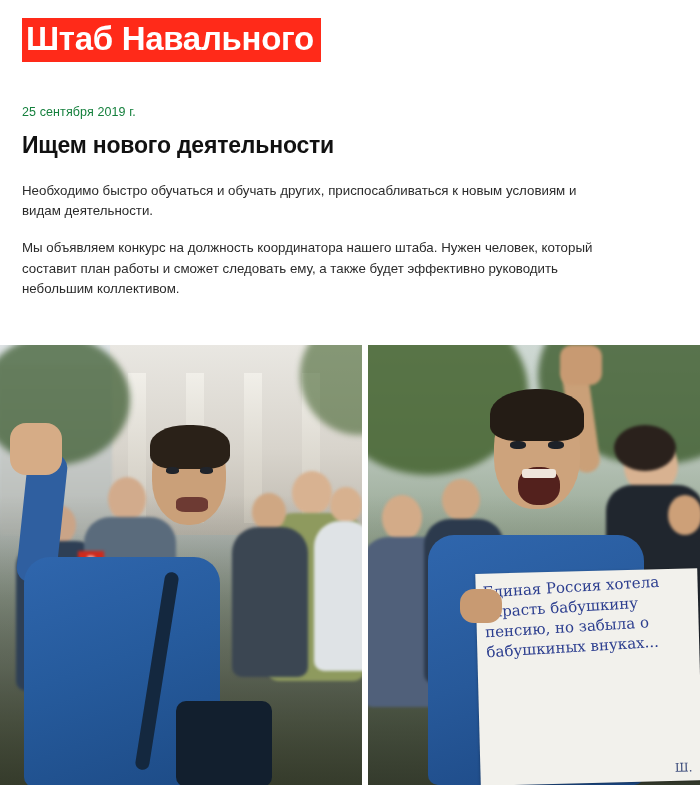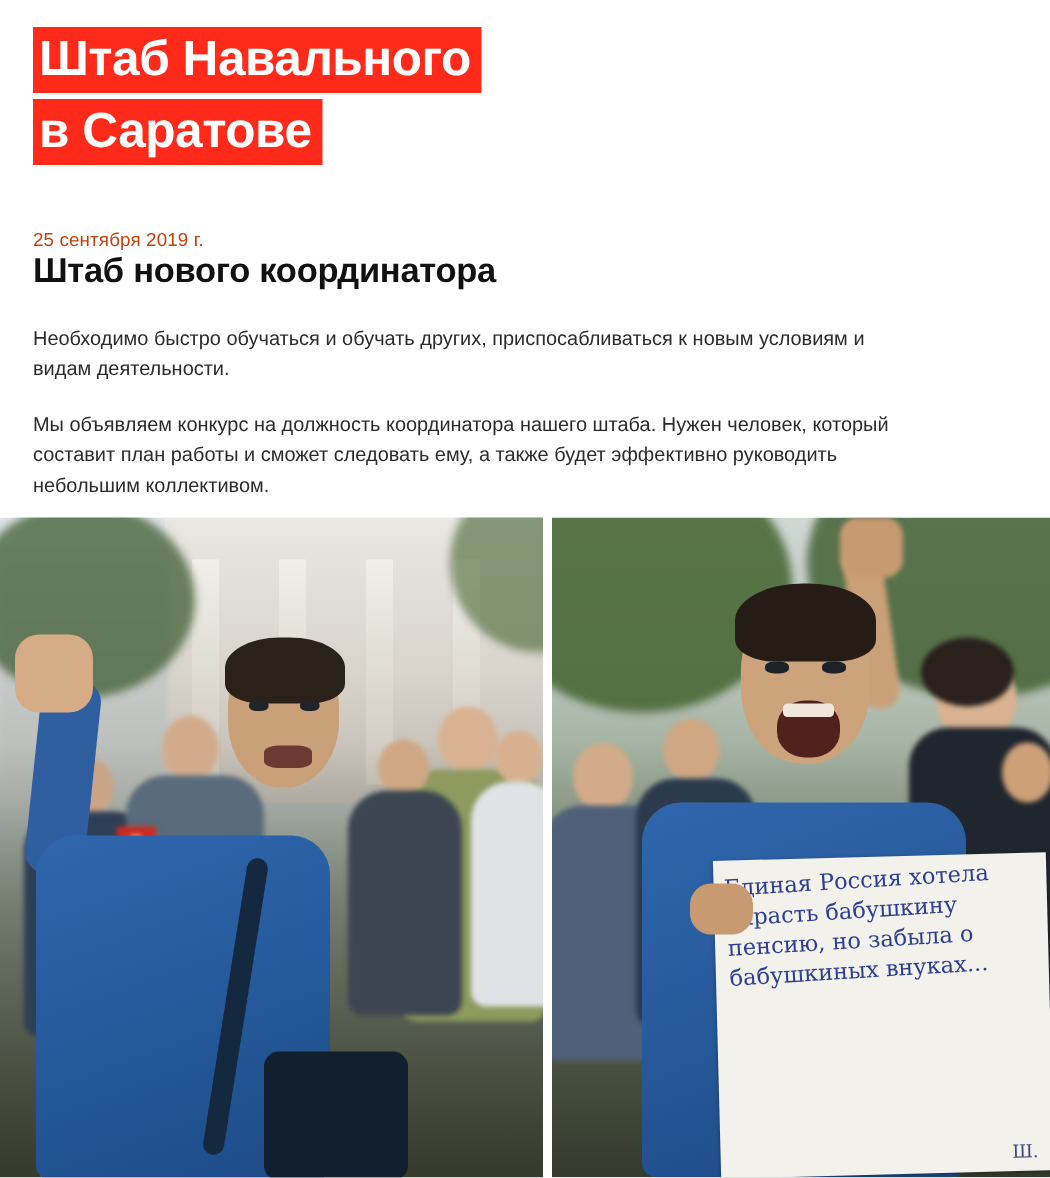--- a/index.html
+++ b/index.html
@@ -41,23 +41,23 @@
   .masthead-line.second {
     margin-top: 1px;
   }
 
   
   .article {
     padding: 0 24px 0 22px;
   }
   .date {
     font-size: 12.5px;
-    color: #c2410c;
+    color: #15803d;
     margin-top: 40px;
-    margin-bottom: 0;
+    margin-bottom: 13px;
     letter-spacing: 0.1px;
   }
   .headline {
     font-size: 23px;
     font-weight: bold;
     color: #111111;
     margin: 0 0 22px 0;
     letter-spacing: -0.2px;
   }
   .para {
@@ -168,26 +168,25 @@
   .blur-more { filter: blur(3px); }
 </style>
 </head>
 <body>
 
 <div class="page">
 
   <div class="masthead">
     <div class="masthead-line">Штаб Навального</div>
     <br>
-    <div class="masthead-line second">в Саратове</div>
   </div>
 
   <div class="article">
     <div class="date">25 сентября 2019 г.</div>
-    <h1 class="headline">Штаб нового координатора</h1>
+    <h1 class="headline">Ищем нового деятельности</h1>
     <p class="para">Необходимо быстро обучаться и обучать других, приспосабливаться к новым условиям и видам деятельности.</p>
     <p class="para">Мы объявляем конкурс на должность координатора нашего штаба. Нужен человек, который составит план работы и сможет следовать ему, а также будет эффективно руководить небольшим коллективом.</p>
   </div>
 
   <div class="photos">
 
     <div class="photo left">
       <div class="sky"></div>
 
       <div class="bldg" style="left:110px; top:0; width:252px; height:190px;"></div>

